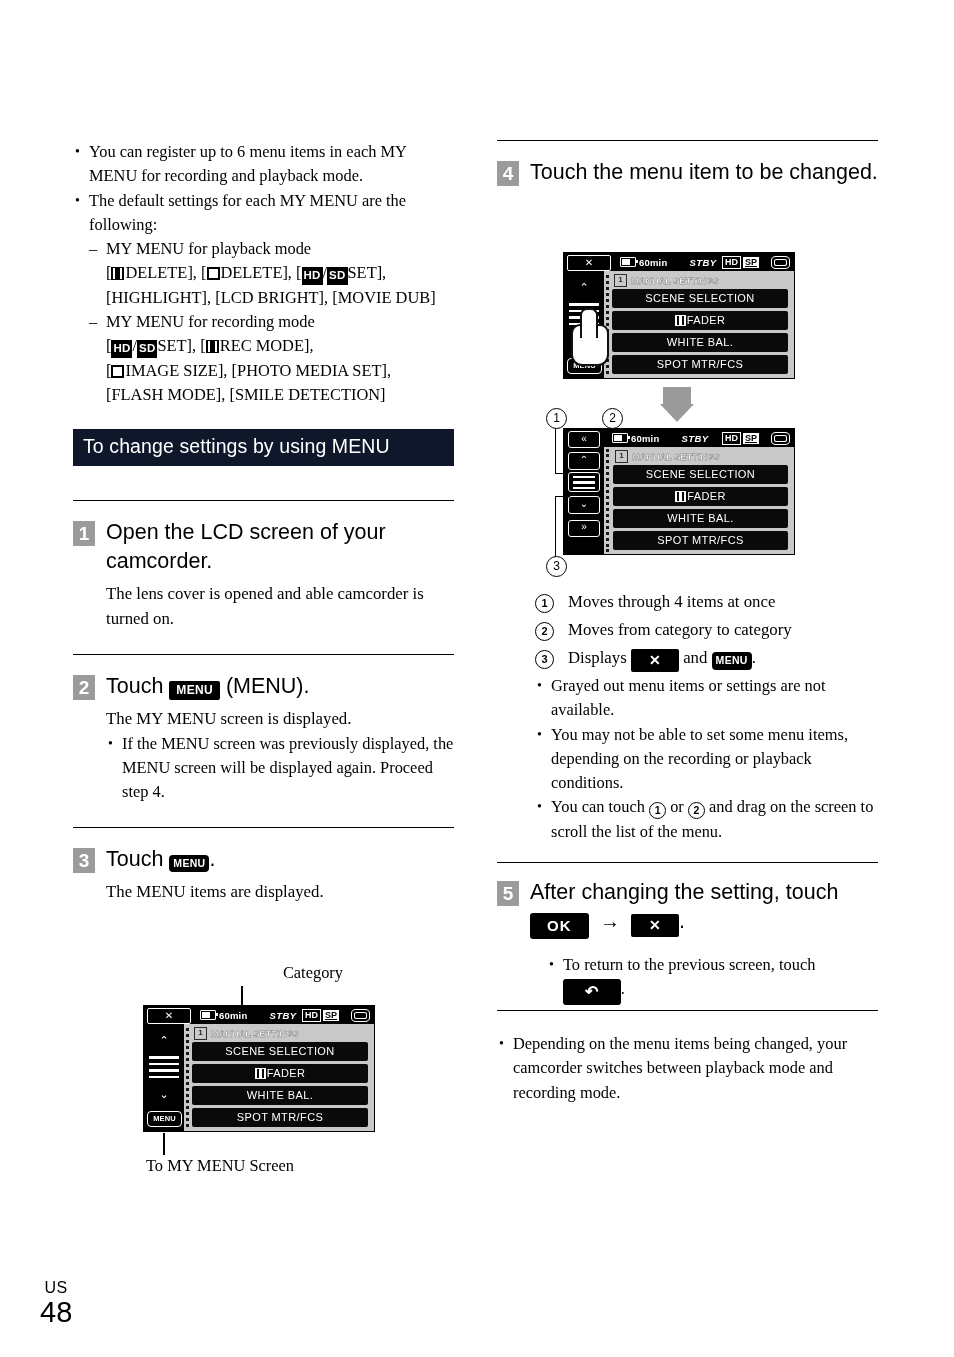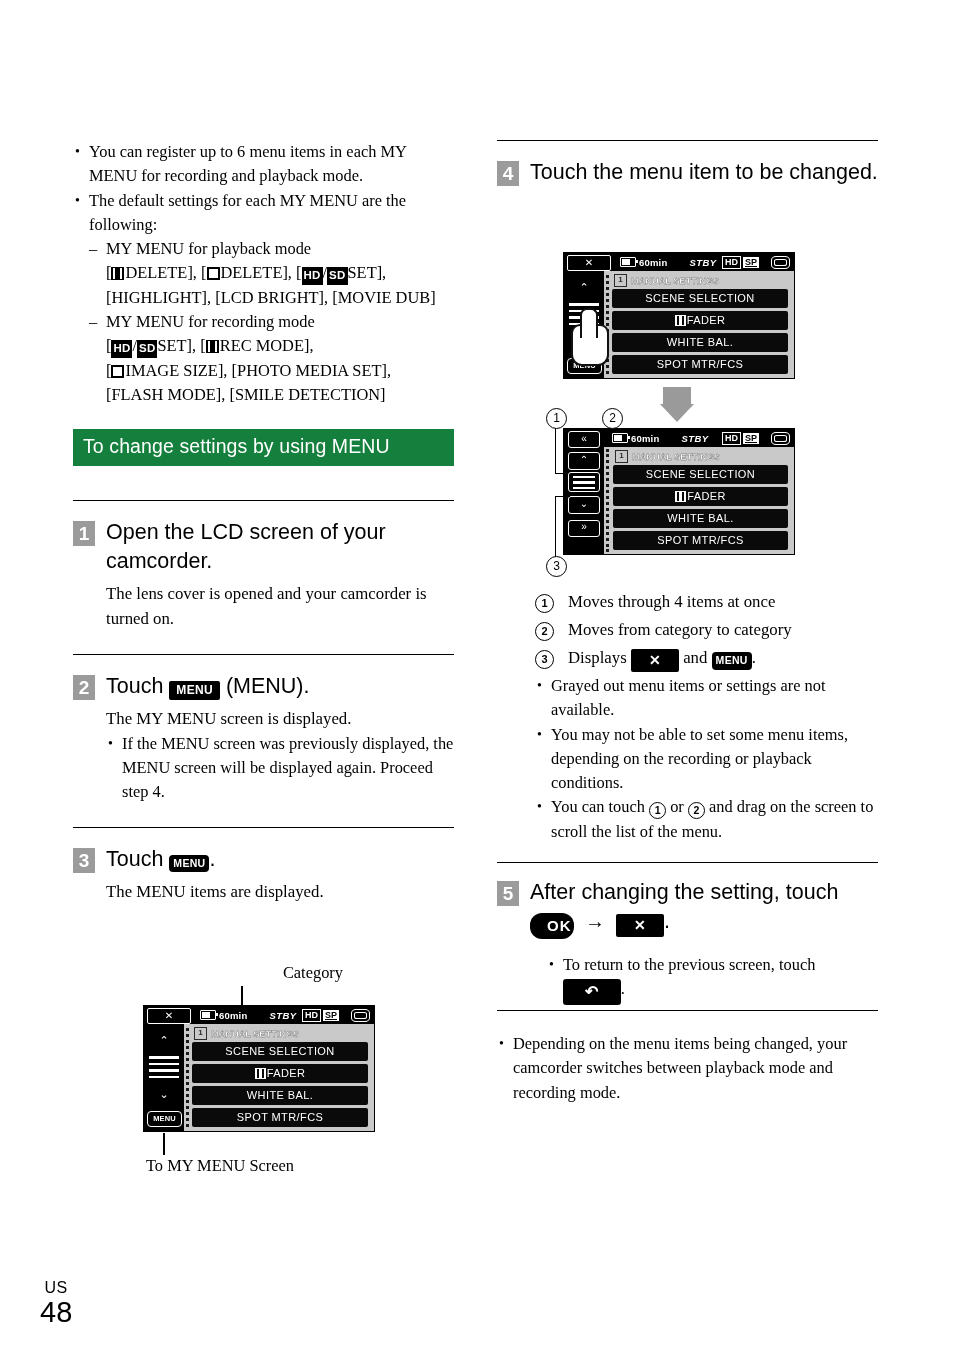--- a/index.html
+++ b/index.html
@@ -61,21 +61,21 @@
   }
   ul.sub > li::before {
     content: "\2013";
     position: absolute;
     left: 0;
     top: 0;
   }
 
   
   .section-bar {
-    background: #15803d;
+    background: #0f172a;
     color: #ffffff;
     font-family: "Liberation Sans", sans-serif;
     font-size: 19.5px;
     font-weight: 400;
     padding: 6px 8px 8px 10px;
     letter-spacing: 0.1px;
     margin-top: 22px;
   }
 
   
@@ -144,23 +144,23 @@
   }
   .chip-x {
     font-size: 14px;
     padding: 4px 18px 5px 18px;
     line-height: 1;
     border-radius: 2px;
     vertical-align: -2px;
   }
   .chip-ok {
     font-size: 15px;
-    padding: 5px 2px 6px 17px;
+    padding: 5px 17px 6px 17px;
     line-height: 1;
-    border-radius: 12px;
+    border-radius: 3px;
     vertical-align: -3px;
     letter-spacing: 1.2px;
   }
   .chip-back {
     font-size: 16px;
     padding: 3px 22px 4px 22px;
     line-height: 1.2;
     border-radius: 3px;
     vertical-align: -3px;
   }
@@ -552,21 +552,21 @@
 
     <div class="section-bar">To change settings by using MENU</div>
 
     <div class="rule" style="margin-top:34px;"></div>
 
     <div class="step">
       <div class="step-num">1</div>
       <div class="step-title">Open the LCD screen of your camcorder.</div>
     </div>
     <div class="step-body">
-      <p>The lens cover is opened and your camcorder is turned on.</p>
+      <p>The lens cover is opened and able camcorder is turned on.</p>
     </div>
 
     <div class="rule" style="margin-top:23px;"></div>
 
     <div class="step">
       <div class="step-num">2</div>
       <div class="step-title">
         <span>Touch</span>
         <span class="chip chip-menu">MENU</span>
         <span>(MENU).</span>

